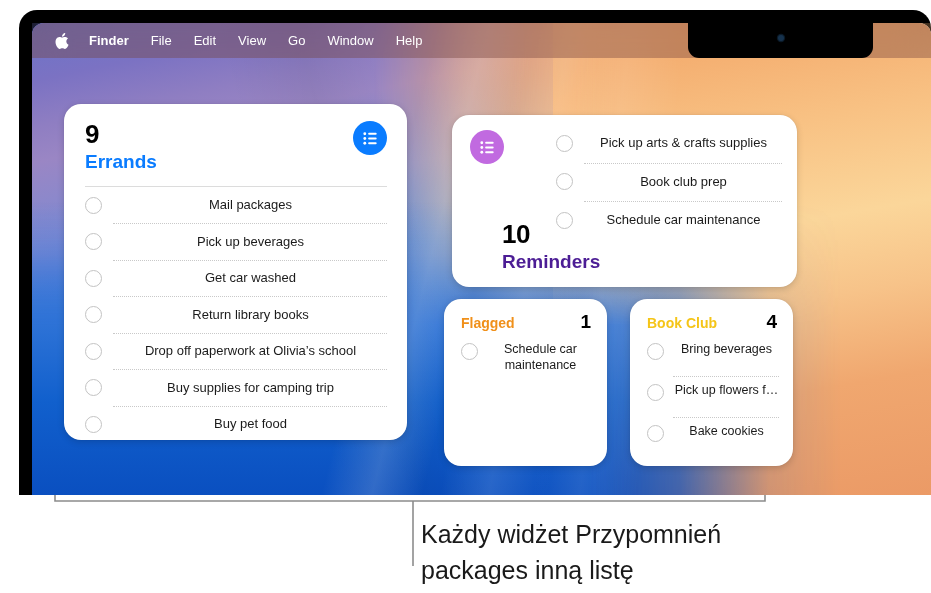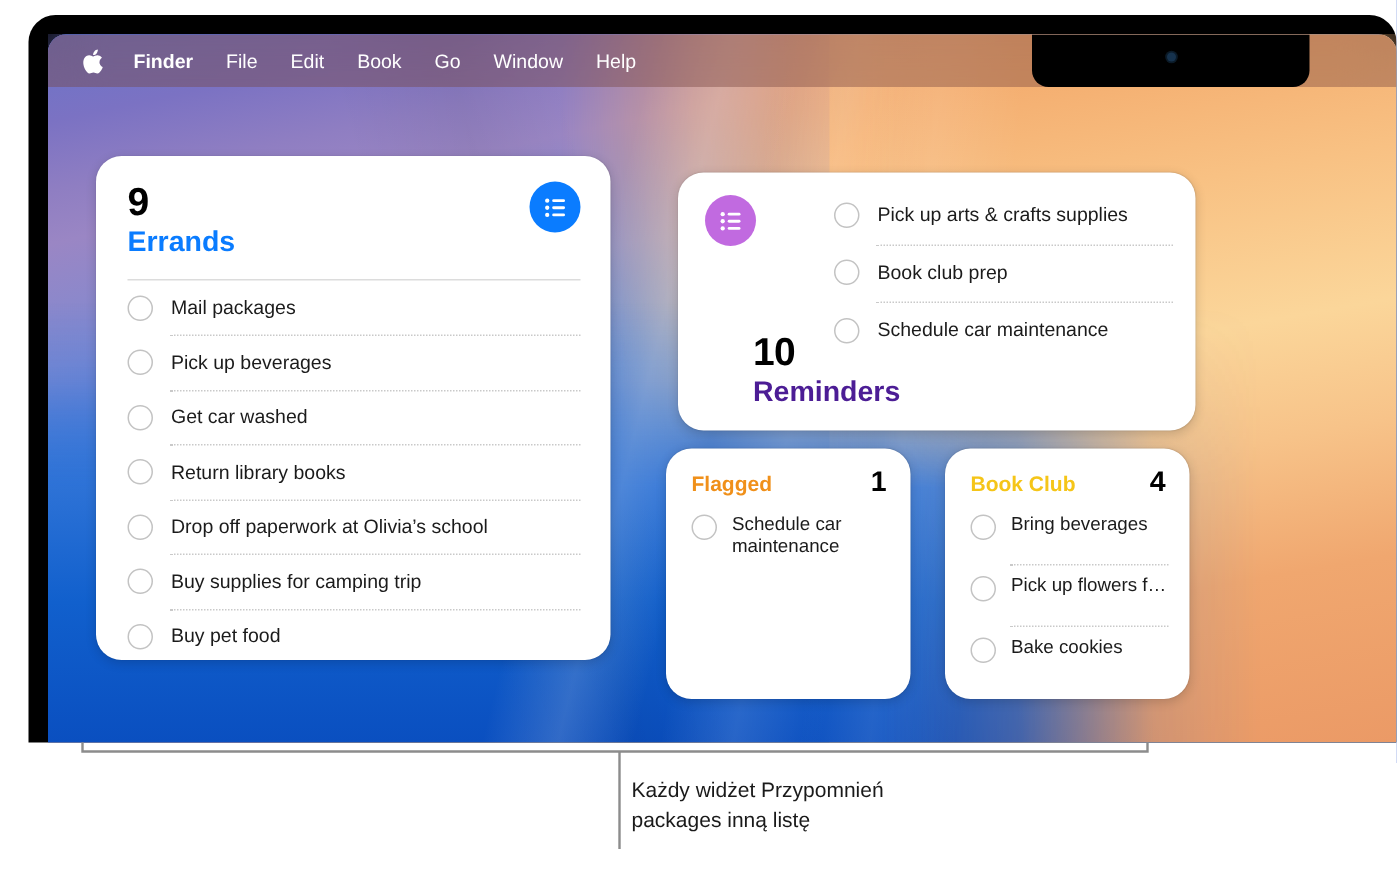--- a/index.html
+++ b/index.html
@@ -227,20 +227,21 @@
     background: #dcdcdc;
     margin: 13px 20px 0 21px;
   }
   .task-list { padding: 0 20px 0 21px; }
   .task-row {
     display: flex;
     align-items: center;
     gap: 12px;
     height: 36.5px;
     position: relative;
+    text-align: center;
   }
   .task-row + .task-row::before {
     content: "";
     position: absolute;
     left: 28px;
     right: 0;
     top: 0;
     border-top: 1px dotted #c9c9c9;
   }
   .checkbox {
@@ -342,21 +343,21 @@
     width: 931px;
     height: 593px;
     pointer-events: none;
     z-index: 9;
   }
   #caption {
     position: absolute;
     left: 421px;
     top: 517px;
     width: 470px;
-    font-size: 14px;
+    font-size: 25px;
     color: #1a1a1a;
     line-height: 1.42;
     z-index: 10;
   }
 </style>
 </head>
 <body>
 
 <div id="device-frame">
 
@@ -371,21 +372,21 @@
 
     <div id="menu-bar">
       <div id="apple-logo">
         <svg width="15" height="18" viewBox="0 0 15 18" aria-hidden="true">
           <path fill="#ffffff" d="M12.3 9.5c0-2 1.6-2.9 1.7-3-0.9-1.4-2.4-1.5-2.9-1.6-1.2-0.1-2.4 0.7-3 0.7-0.6 0-1.6-0.7-2.6-0.7-1.3 0-2.6 0.8-3.3 2C0.8 9.4 1.8 13 3.2 15c0.7 1 1.5 2.1 2.5 2 1-0.04 1.4-0.65 2.6-0.65 1.2 0 1.6 0.65 2.6 0.63 1.1-0.02 1.8-1 2.5-2 0.8-1.15 1.1-2.26 1.1-2.32-0.02-0.01-2.1-0.81-2.2-3.16zM10.4 3.6c0.55-0.67 0.92-1.6 0.82-2.53-0.79 0.03-1.75 0.53-2.32 1.2-0.51 0.59-0.96 1.54-0.84 2.45 0.88 0.07 1.78-0.45 2.34-1.12z"></path>
         </svg>
       </div>
       <div class="menu-item bold">Finder</div>
       <div class="menu-item">File</div>
       <div class="menu-item">Edit</div>
-      <div class="menu-item">Book</div>
+      <div class="menu-item">View</div>
       <div class="menu-item">Go</div>
       <div class="menu-item">Window</div>
       <div class="menu-item">Help</div>
     </div>
 
     <div id="notch">
       <div id="camera-dot"></div>
     </div>
 
     <div class="widget" id="widget-errands">

